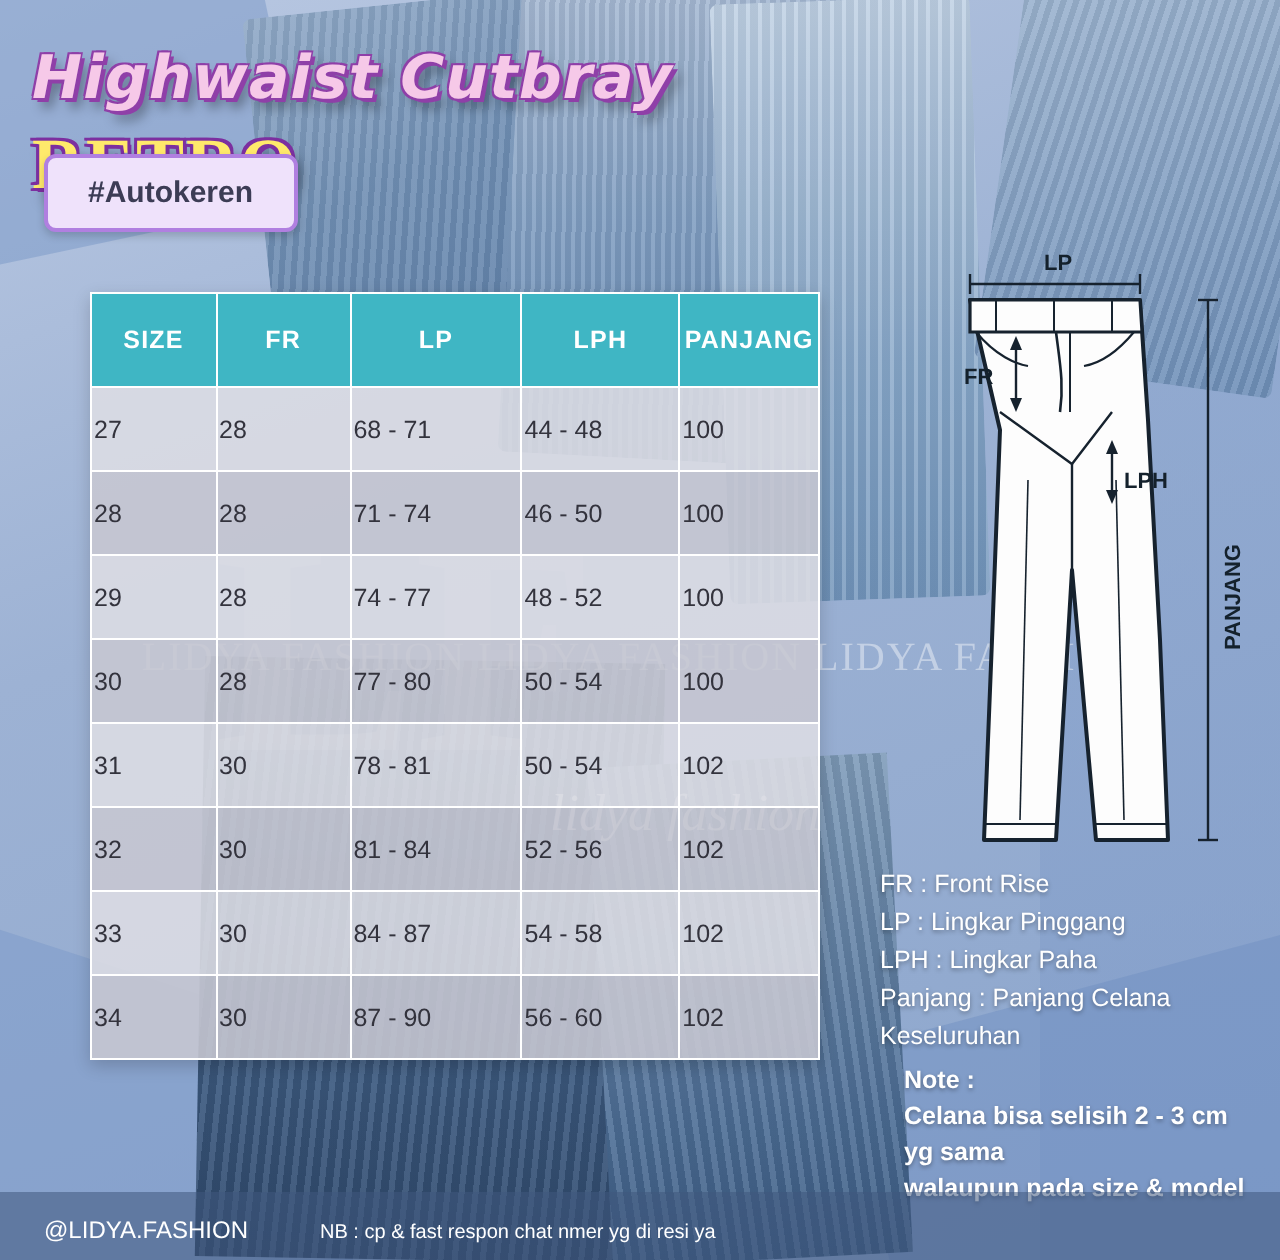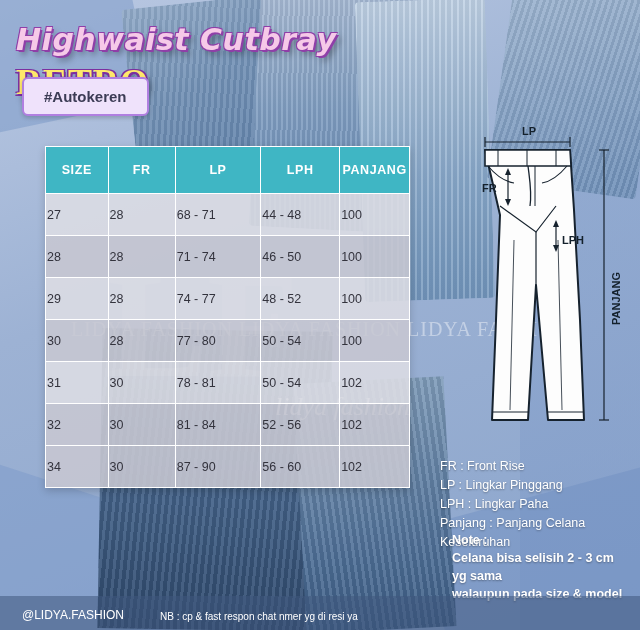--- a/index.html
+++ b/index.html
@@ -224,21 +224,21 @@
   
   .diagram {
     position: absolute;
     left: 452px; top: 120px;
     width: 175px; height: 330px;
   }
 
   
   .legend {
     position: absolute;
-    left: 440px; top: 457px;
+    left: 440px; top: 433px;
     width: 195px;
     font-size: 12.5px;
     line-height: 1.52;
     color: #ffffff;
     text-shadow: 0 1px 2px rgba(0,0,0,.35);
   }
   .note {
     position: absolute;
     left: 452px; top: 531px;
     width: 198px;
@@ -343,20 +343,27 @@
         <td>50 - 54</td>
         <td>102</td>
       </tr>
       <tr class="alt">
         <td>32</td>
         <td>30</td>
         <td>81 - 84</td>
         <td>52 - 56</td>
         <td>102</td>
       </tr>
+      <tr>
+        <td>33</td>
+        <td>30</td>
+        <td>84 - 87</td>
+        <td>54 - 58</td>
+        <td>102</td>
+      </tr>
       <tr class="alt">
         <td>34</td>
         <td>30</td>
         <td>87 - 90</td>
         <td>56 - 60</td>
         <td>102</td>
       </tr>
     </tbody>
   </table>
 

